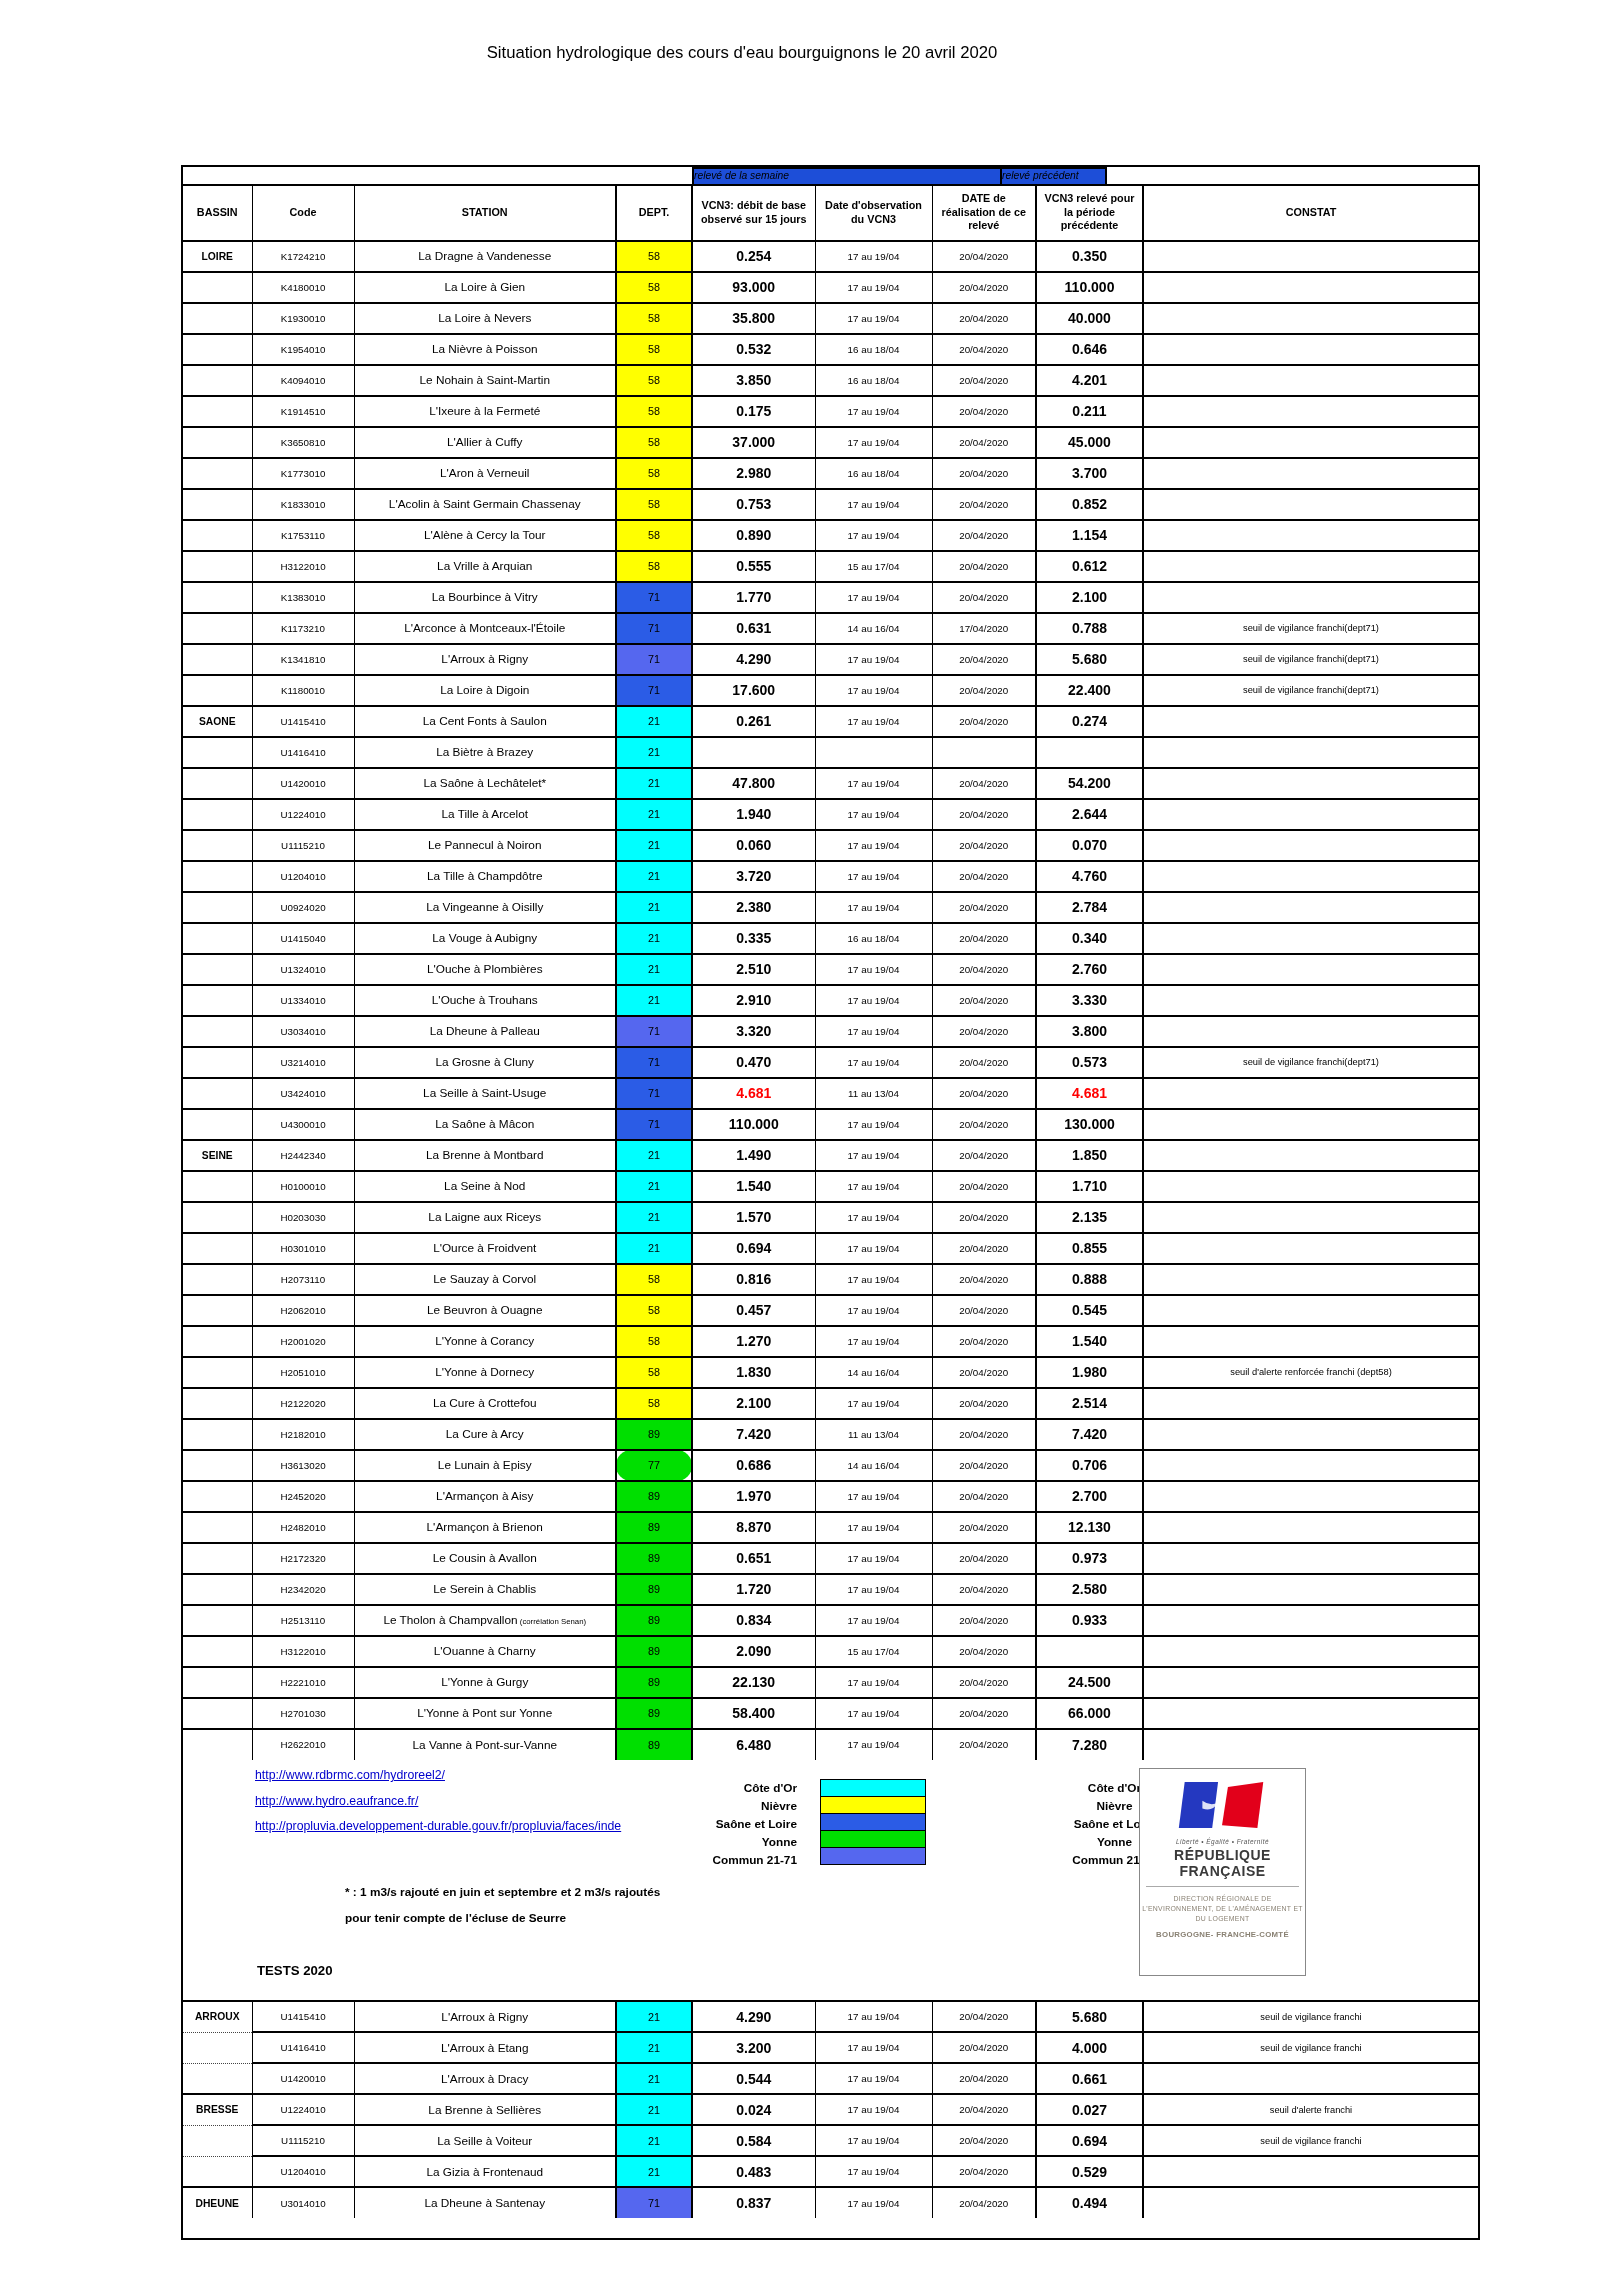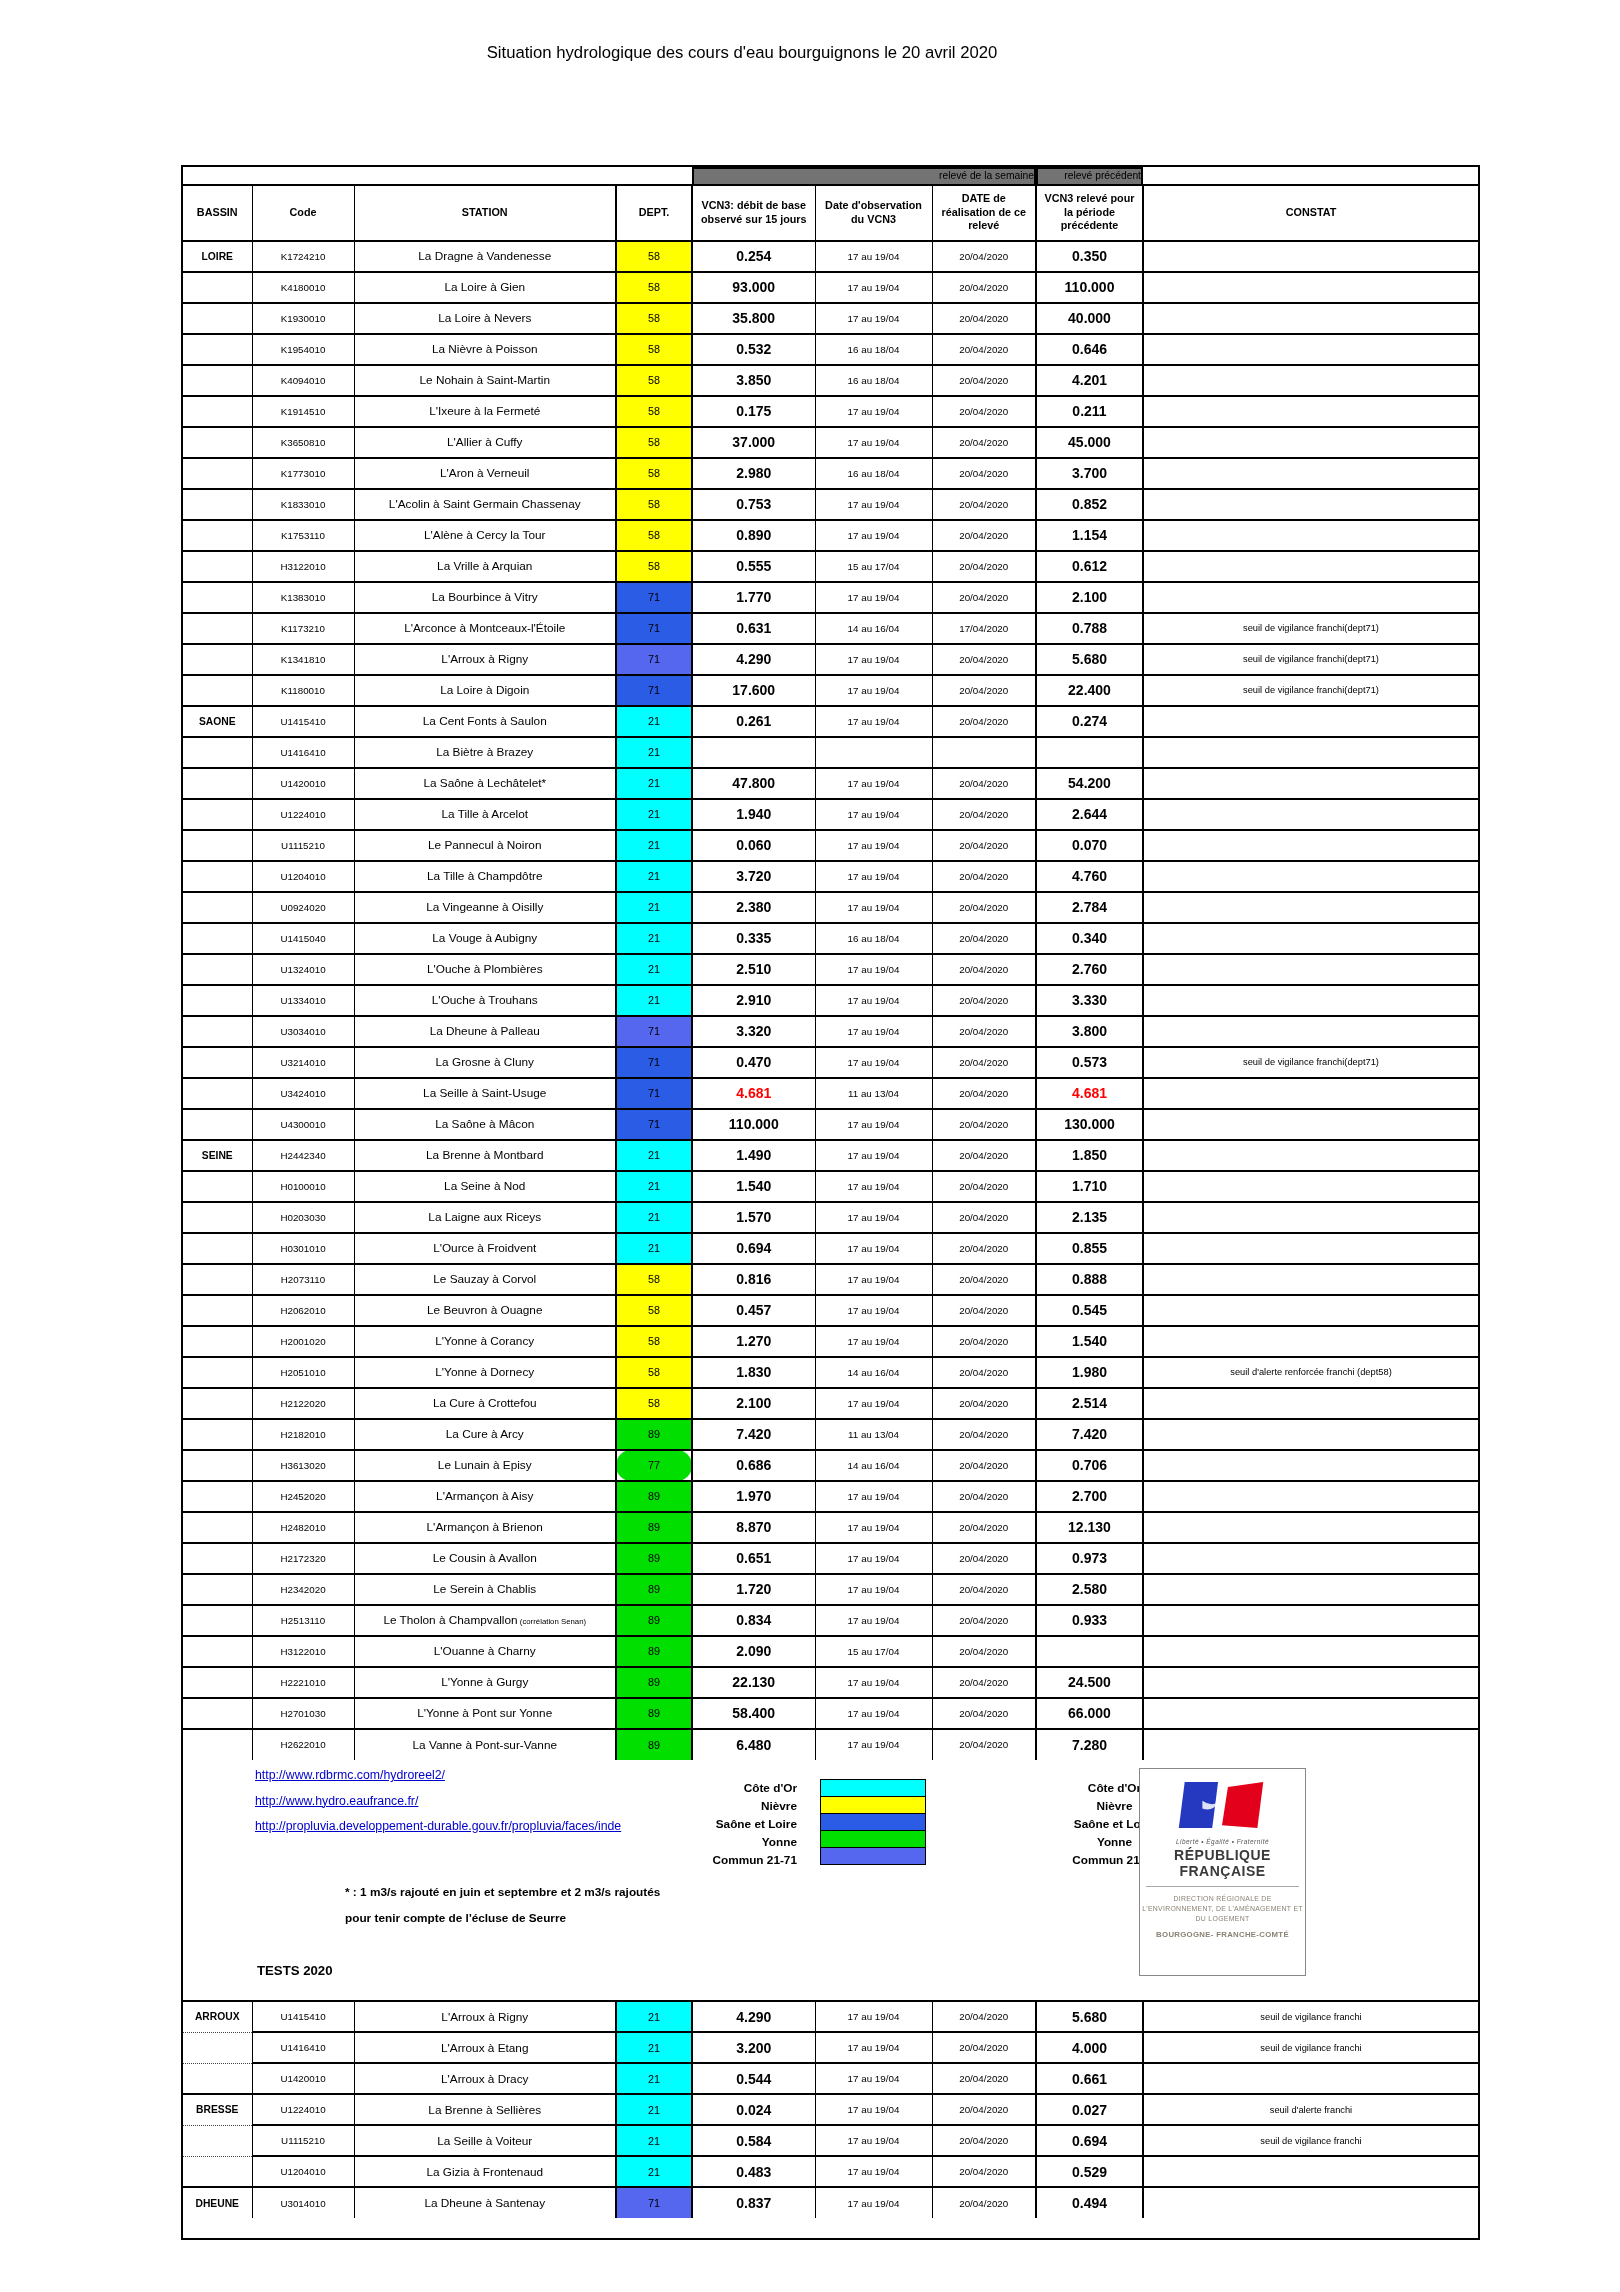--- a/index.html
+++ b/index.html
@@ -3,23 +3,23 @@
 <meta charset="utf-8">
 <style>
   html,body{margin:0;padding:0;background:#fff;}
   .page{position:relative;width:1620px;height:2293px;background:#fff;overflow:hidden;
         font-family:"Liberation Sans","DejaVu Sans",sans-serif;color:#000;}
   .title{position:absolute;top:43px;left:98px;width:1288px;text-align:center;
          font-size:16.7px;font-weight:normal;}
   .frame{position:absolute;left:181px;top:165px;width:1299px;height:2075px;
          border:2px solid #000;box-sizing:border-box;}
   .strip-box{position:absolute;top:0;height:16.7px;border:2px solid #000;border-bottom:none;
-             box-sizing:border-box;text-align:right;font-size:10.3px;line-height:14.7px;background:#737373;}
+             box-sizing:border-box;text-align:left;font-size:10.3px;line-height:14.7px;background:#1d4ed8;font-style:italic;}
   .strip-week{left:509px;width:344px;}
-  .strip-prev{left:853px;width:107px;}
+  .strip-prev{left:817px;width:107px;}
   table.tbl{border-collapse:collapse;table-layout:fixed;width:1295px;position:absolute;left:0;}
   table.main{top:16.7px;}
   table.tests{top:1833px;}
   .tbl th,.tbl td{padding:0 2px;overflow:hidden;white-space:nowrap;text-align:center;vertical-align:middle;}
   .tbl th{font-size:10.8px;font-weight:bold;border-top:2.9px solid #000;border-bottom:2.9px solid #000;
           border-left:1px solid #000;white-space:normal;line-height:1.25;}
   .tbl thead tr{height:56px;}
   .tbl tbody tr{height:31px;}
   .tbl td{border-left:1px solid #000;border-top:2.9px double #000;font-size:10.8px;}
   .tbl th:first-child,.tbl td:first-child{border-left:none;}

